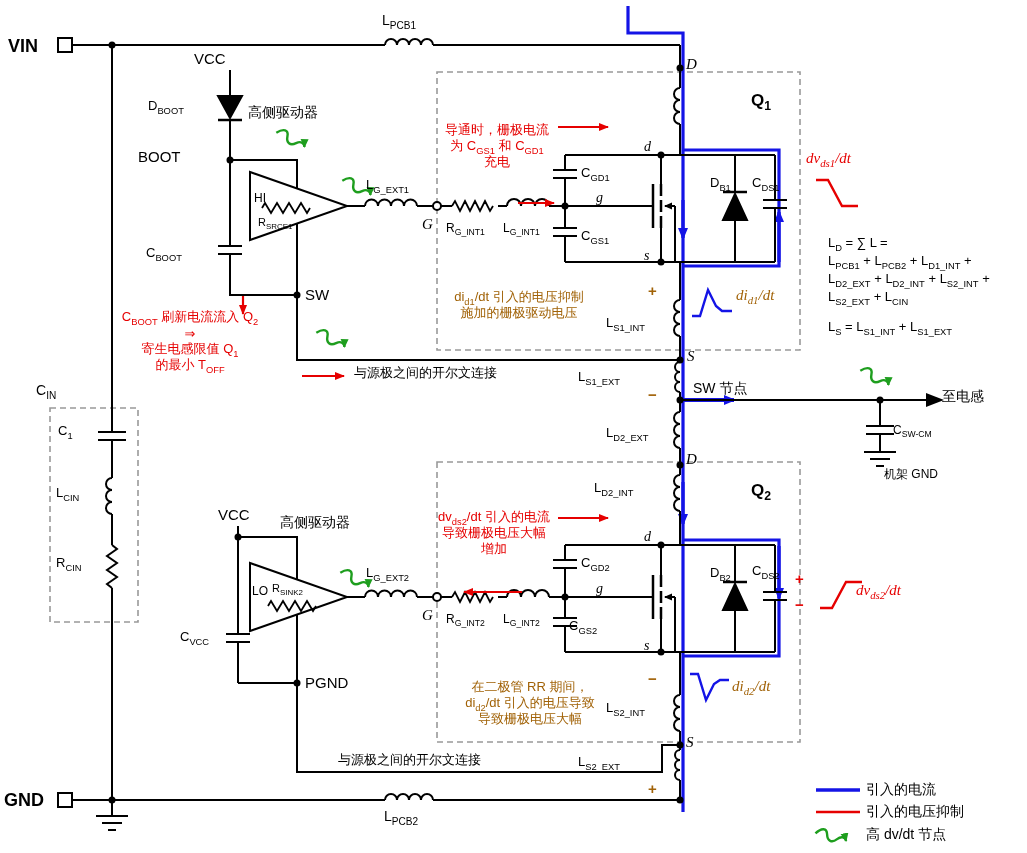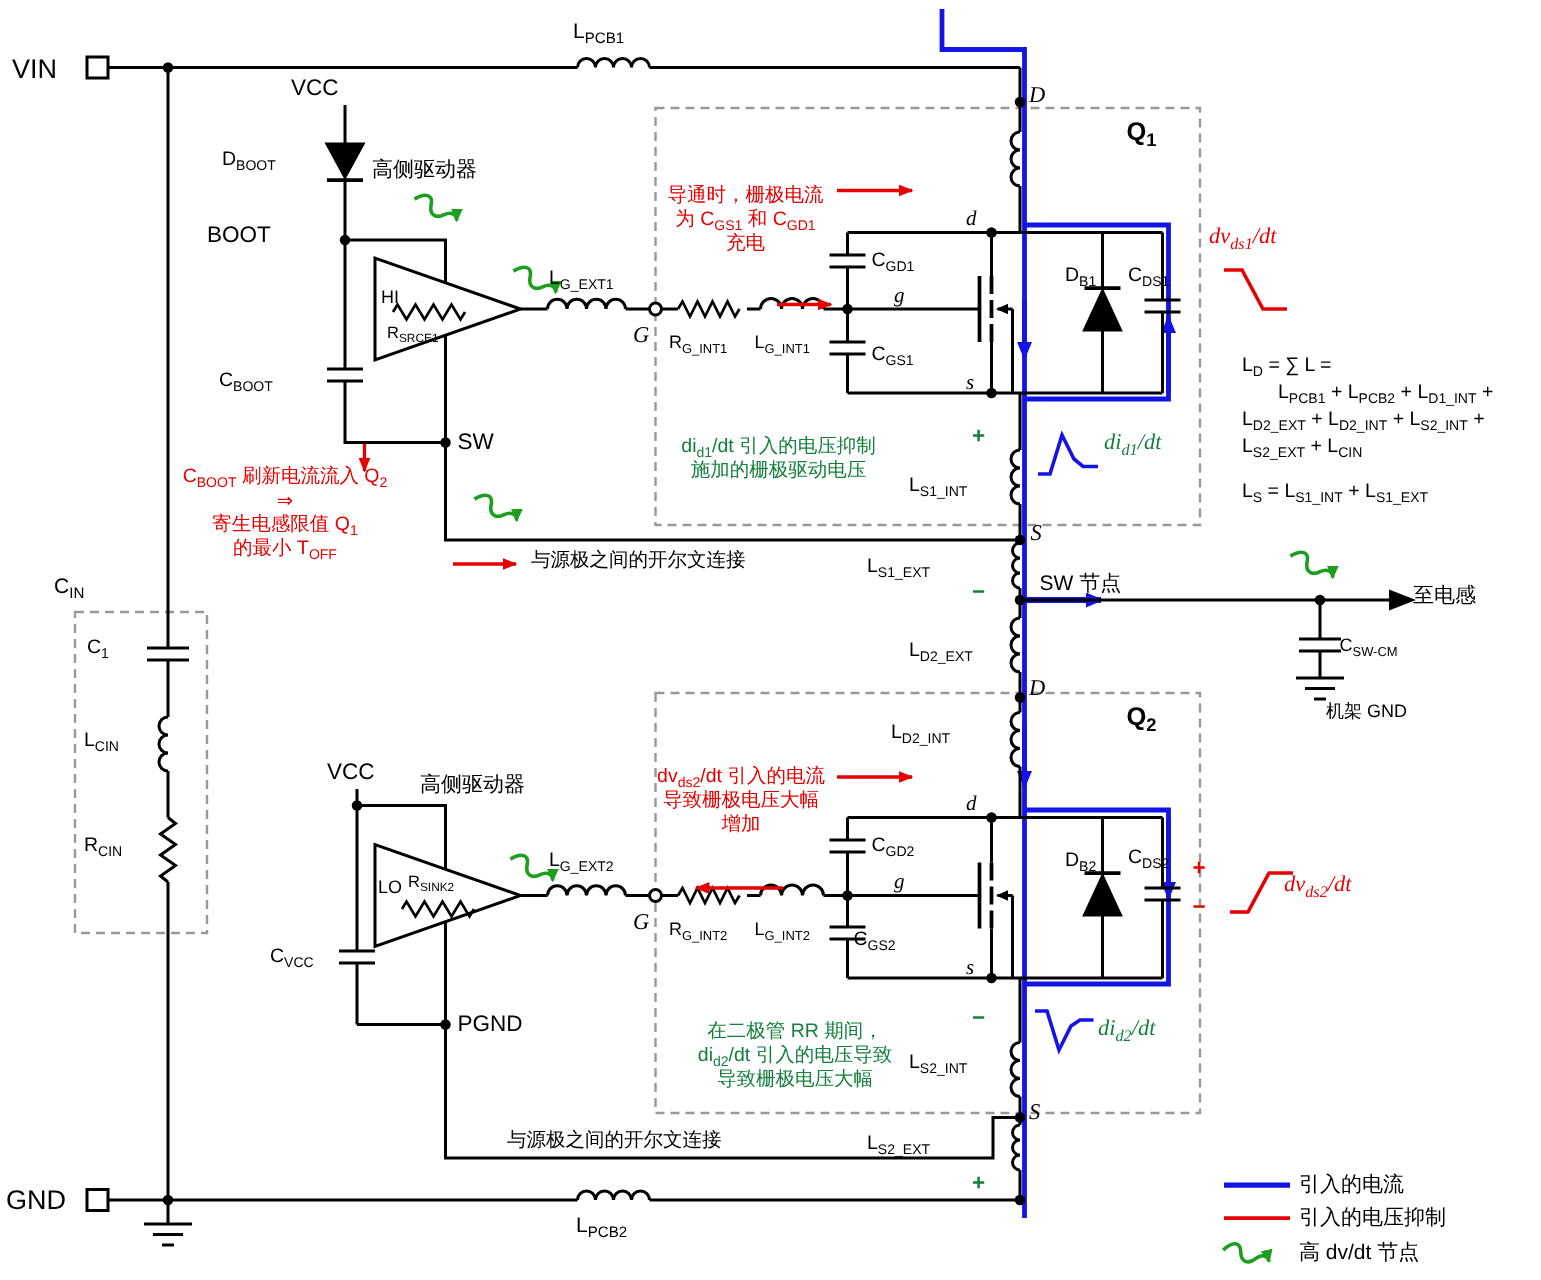--- a/index.html
+++ b/index.html
@@ -1,25 +1,25 @@
 <!DOCTYPE html>
 <html><head>
 <meta charset="utf-8">
 <style>
   html,body{margin:0;padding:0;background:#fff;}
   #stage{position:relative;width:1027px;height:853px;background:#fff;overflow:hidden;
          font-family:"Liberation Sans",sans-serif;}
   #stage svg{position:absolute;left:0;top:0;}
   .L{position:absolute;font-size:13px;color:#000;white-space:nowrap;line-height:1.15;}
   .c{transform:translateX(-50%);}
-  .red{color:#e60000;} .blue{color:#15803d;}
+  .red{color:#e60000;} .blue{color:#a16207;}
   .it{font-family:"Liberation Serif",serif;font-style:italic;}
   .b{font-weight:bold;}
   .f11{font-size:11px;} .f12{font-size:12px;} .f14{font-size:14px;}
-  .f15{font-size:15px;} .f17{font-size:17px;} .f18{font-size:18px;}
+  .f15{font-size:15px;} .f17{font-size:17px;margin-top:13px;} .f18{font-size:18px;font-weight:bold;}
   .L sub{font-size:0.72em;}
 </style>
 </head>
 <body>
 
 <div id="stage">
 
 <svg width="1027" height="853" viewBox="0 0 1027 853">
   <defs>
     <marker id="mr" markerUnits="userSpaceOnUse" markerWidth="12" markerHeight="10" refX="9" refY="4" orient="auto">
@@ -237,21 +237,21 @@
 <div class="L" style="left:581px;top:229px">C<sub>GS1</sub></div>
 <div class="L it f14" style="left:644px;top:139px">d</div>
 <div class="L it f14" style="left:596px;top:190px">g</div>
 <div class="L it f14" style="left:644px;top:248px">s</div>
 <div class="L" style="left:710px;top:176px">D<sub>B1</sub></div>
 <div class="L" style="left:752px;top:176px">C<sub>DS1</sub></div>
 <div class="L f17 b" style="left:751px;top:78px">Q<sub>1</sub></div>
 <div class="L it f15" style="left:686px;top:56px">D</div>
 <div class="L it f15 red" style="left:806px;top:150px">dv<sub>ds1</sub>/dt</div>
 <div class="L" style="left:828px;top:236px">L<sub>D</sub> = ∑ L =</div>
-<div class="L" style="left:852px;top:254px">L<sub>PCB1</sub> + L<sub>PCB2</sub> + L<sub>D1_INT</sub> +</div>
+<div class="L" style="left:828px;top:254px">L<sub>PCB1</sub> + L<sub>PCB2</sub> + L<sub>D1_INT</sub> +</div>
 <div class="L" style="left:828px;top:272px">L<sub>D2_EXT</sub> + L<sub>D2_INT</sub> + L<sub>S2_INT</sub> +</div>
 <div class="L" style="left:828px;top:290px">L<sub>S2_EXT</sub> + L<sub>CIN</sub></div>
 <div class="L" style="left:828px;top:320px">L<sub>S</sub> = L<sub>S1_INT</sub> + L<sub>S1_EXT</sub></div>
 <div class="L it f15 blue" style="left:736px;top:287px">di<sub>d1</sub>/dt</div>
 <div class="L b f15 blue" style="left:648px;top:282px">+</div>
 <div class="L" style="left:606px;top:316px">L<sub>S1_INT</sub></div>
 <div class="L it f15" style="left:687px;top:348px">S</div>
 <div class="L" style="left:578px;top:370px">L<sub>S1_EXT</sub></div>
 <div class="L b f15 blue" style="left:648px;top:386px">−</div>
 <div class="L f14" style="left:693px;top:380px">SW 节点</div>

